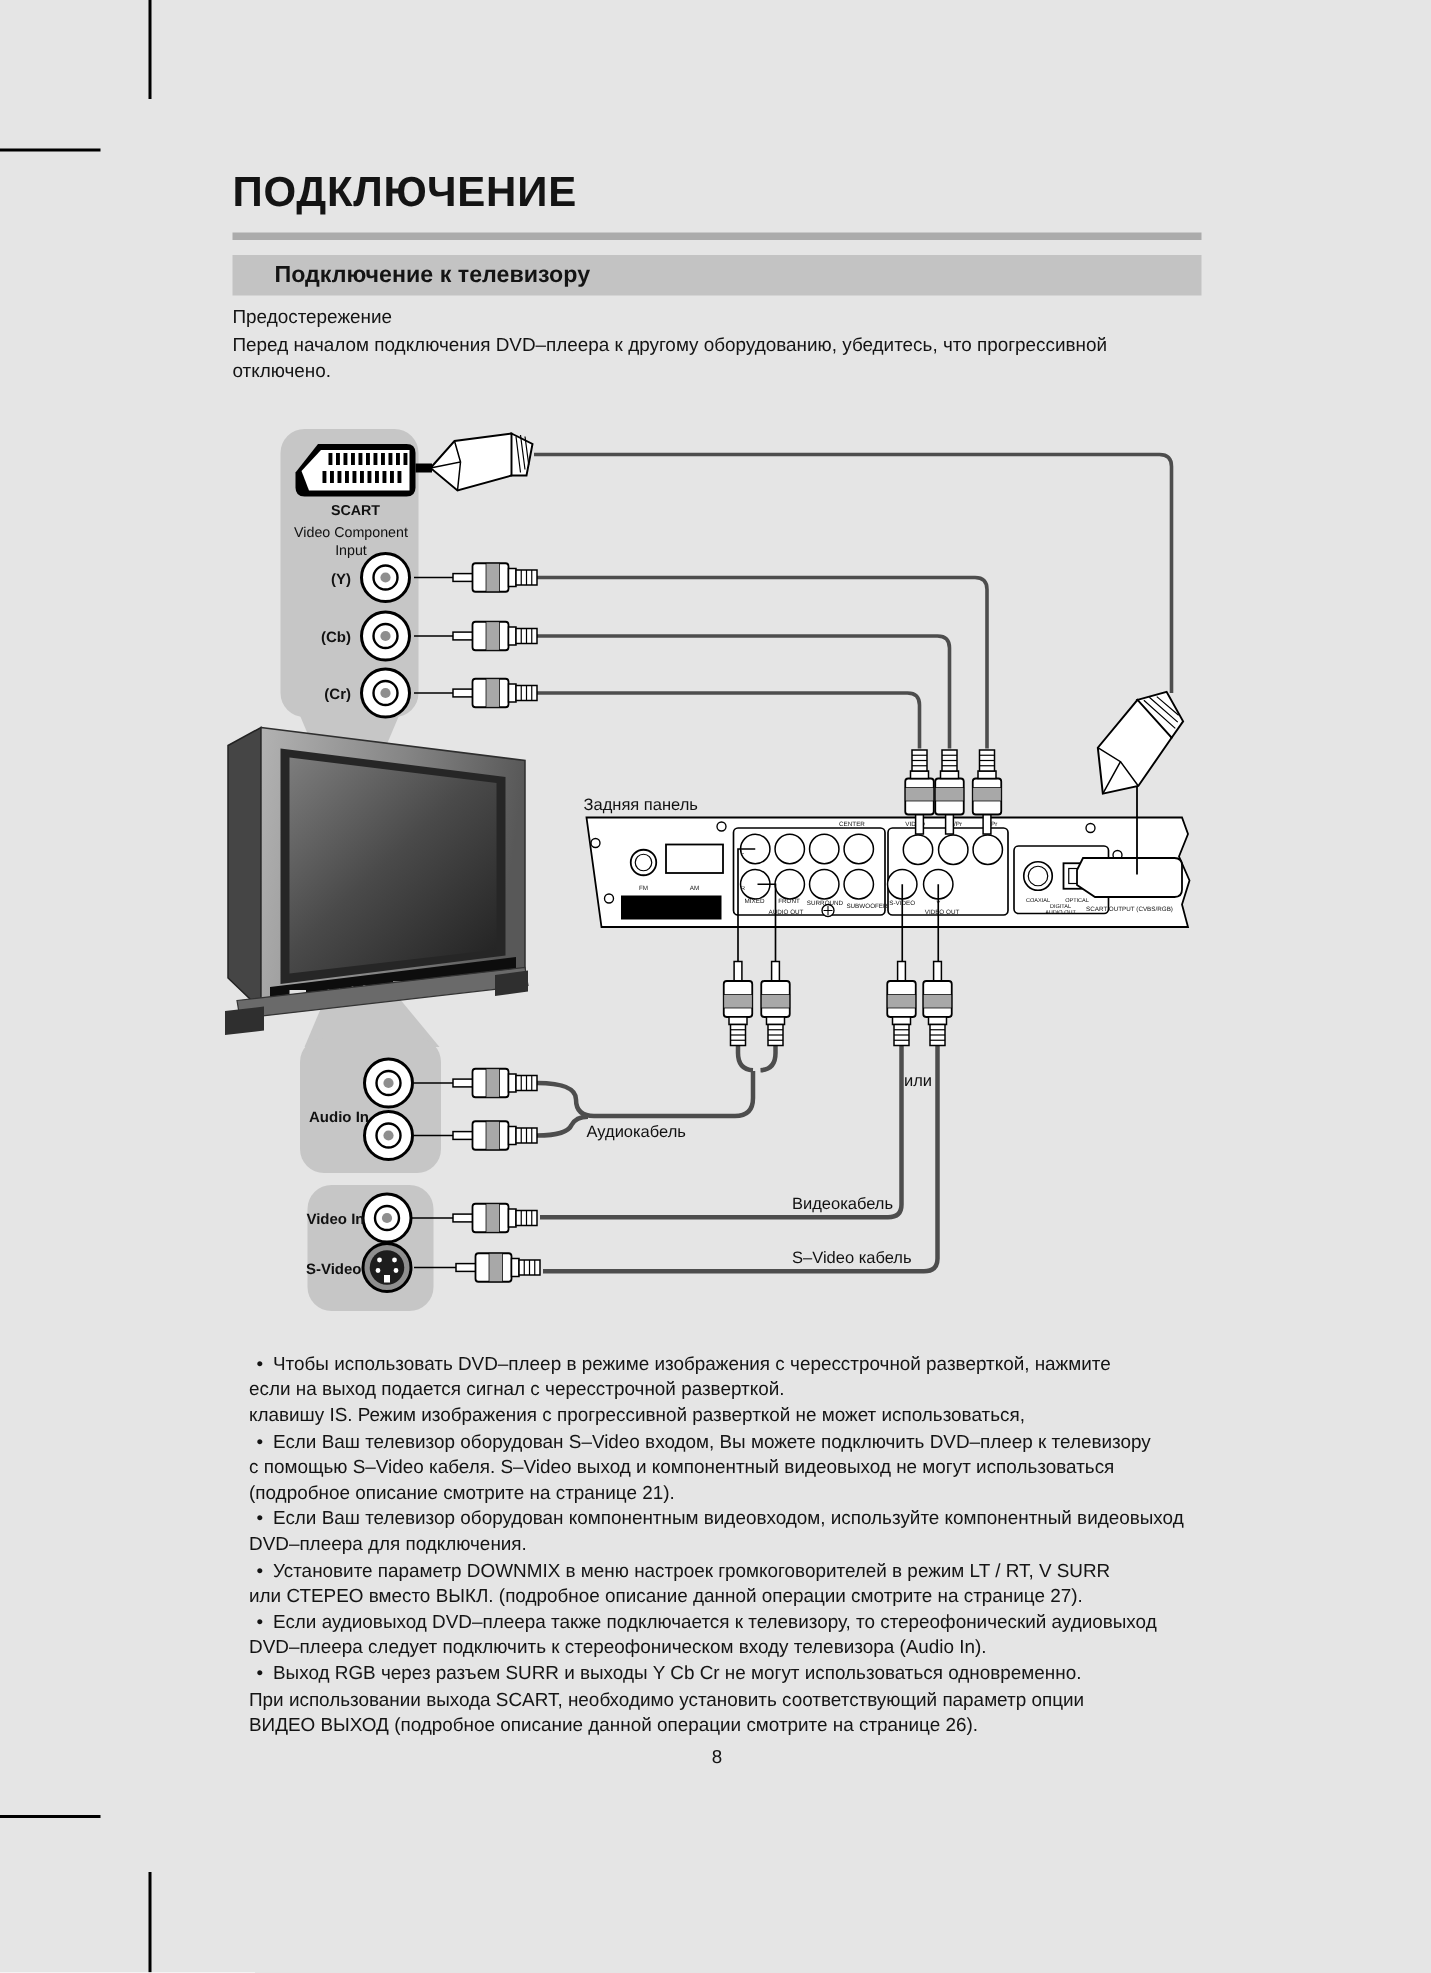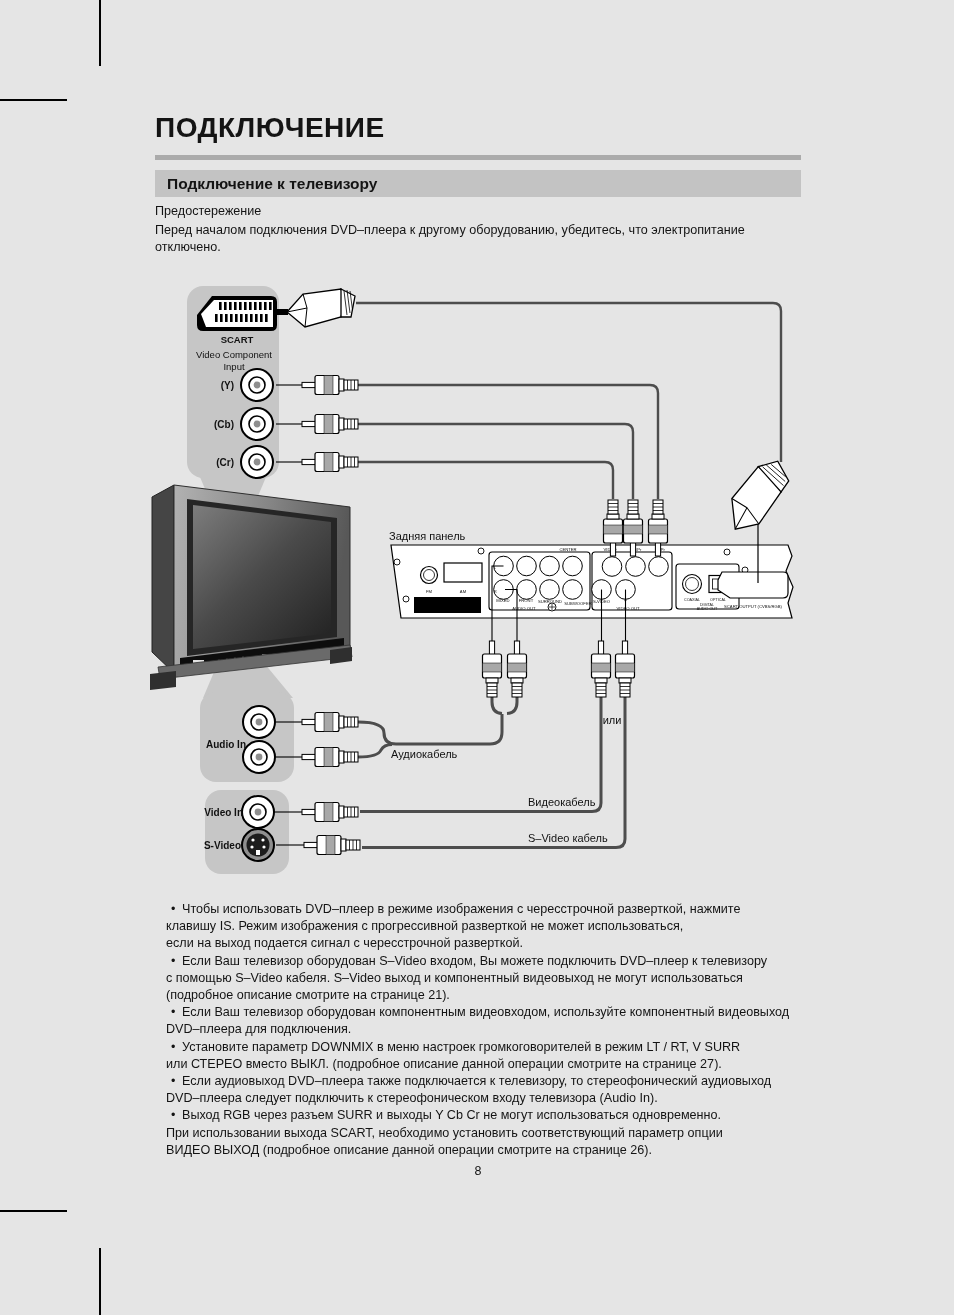--- a/index.html
+++ b/index.html
@@ -3,21 +3,21 @@
 <meta charset="utf-8">
 <style>
   html,body{margin:0;padding:0;background:#fff;}
   .page{position:relative;width:954px;height:1315px;background:#e5e5e5;overflow:hidden;
         font-family:"Liberation Sans",sans-serif;color:#141414;}
   .abs{position:absolute;}
   .crop{position:absolute;background:#000;}
   .title{left:155px;top:112px;font-size:28px;font-weight:700;letter-spacing:0.5px;}
   .rule{left:155px;top:155px;width:646px;height:5px;background:#ababab;}
   .secbar{left:155px;top:170px;width:646px;height:27px;background:#c3c3c3;}
-  .secbar span{display:block;padding-left:12px;line-height:27px;font-size:15.5px;font-weight:700;}
+  .secbar span{display:block;padding-left:28px;line-height:27px;font-size:15.5px;font-weight:700;}
   .caution-h{left:155px;top:204px;font-size:12.6px;font-weight:400;}
   .caution-b{left:155px;top:222px;font-size:12.6px;line-height:17.2px;}
   .notes{left:155px;top:901px;width:672px;font-size:12.6px;line-height:17.2px;}
   .note .nline{margin-left:11px;}
   .note .nline.first{margin-left:16px;}
   .blt{display:inline-block;width:11px;}
   .pagenum{left:155px;top:1164px;width:646px;text-align:center;font-size:12.5px;}
   
   .s-bold{font:700 10px "Liberation Sans",sans-serif;fill:#111;}
   .s-med{font:400 9.5px "Liberation Sans",sans-serif;fill:#111;}
@@ -39,21 +39,21 @@
 <div class="crop" style="left:0;top:1210px;width:67px;height:2px;"></div>
 <div class="crop" style="left:99px;top:1248px;width:2px;height:67px;"></div>
 
 <div class="abs title">ПОДКЛЮЧЕНИЕ</div>
 <div class="abs rule"></div>
 <div class="abs secbar">
   <span>Подключение к телевизору</span>
 </div>
 <div class="abs caution-h">Предостережение</div>
 <div class="abs caution-b">
-  <div>Перед началом подключения DVD–плеера к другому оборудованию, убедитесь, что электропитание</div>
+  <div>Перед началом подключения DVD–плеера к другому оборудованию, убедитесь, что прогрессивной</div>
   <div>отключено.</div>
 </div>
 
 <svg class="abs" style="left:140px;top:270px;width:680px;height:625px" viewBox="140 270 680 625">
   <defs>
     <linearGradient id="gFront" x1="0" y1="0" x2="1" y2="0.15">
       <stop offset="0" stop-color="#b2b2b2"></stop>
           <stop offset="0.55" stop-color="#858585"></stop>
           <stop offset="1" stop-color="#585858"></stop>
     </linearGradient>
@@ -293,22 +293,22 @@
     <text x="391" y="758" class="s-cable">Аудиокабель</text>
     <text x="612" y="724" class="s-cable mid">или</text>
     <text x="528" y="806" class="s-cable">Видеокабель</text>
     <text x="528" y="842" class="s-cable">S–Video кабель</text>
   </g>
 </svg>
 
 <div class="abs notes">
   <div class="note">
     <div class="nline first"><span class="blt">•</span><span>Чтобы использовать DVD–плеер в режиме изображения с чересстрочной разверткой, нажмите</span></div>
+    <div class="nline">если на выход подается сигнал с чересстрочной разверткой.</div>
     <div class="nline">клавишу IS. Режим изображения с прогрессивной разверткой не может использоваться,</div>
-    <div class="nline">если на выход подается сигнал с чересстрочной разверткой.</div>
   </div>
   <div class="note">
     <div class="nline first"><span class="blt">•</span><span>Если Ваш телевизор оборудован S–Video входом, Вы можете подключить DVD–плеер к телевизору</span></div>
     <div class="nline">с помощью S–Video кабеля. S–Video выход и компонентный видеовыход не могут использоваться</div>
     <div class="nline">(подробное описание смотрите на странице 21).</div>
   </div>
   <div class="note">
     <div class="nline first"><span class="blt">•</span><span>Если Ваш телевизор оборудован компонентным видеовходом, используйте компонентный видеовыход</span></div>
     <div class="nline">DVD–плеера для подключения.</div>
   </div>

